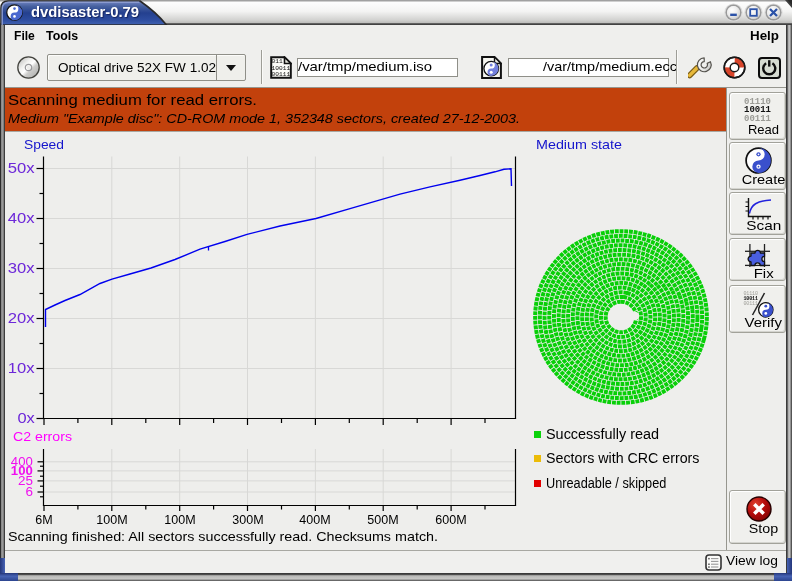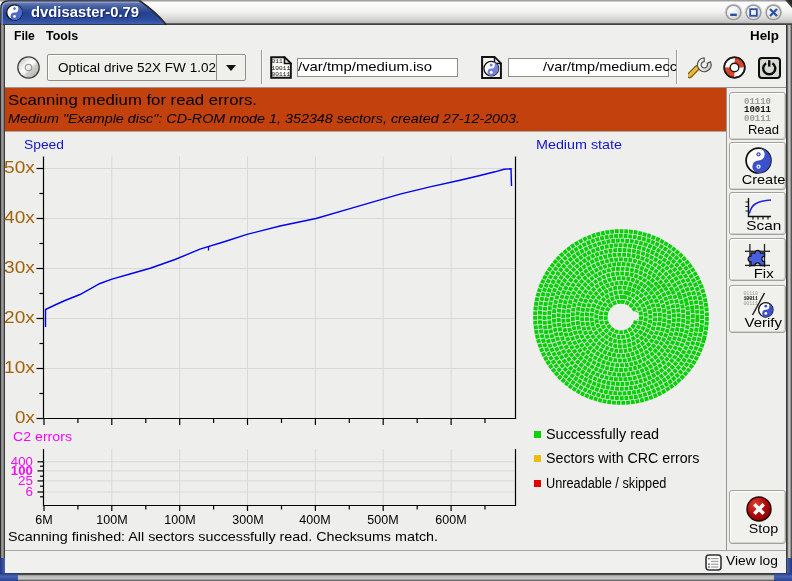--- a/index.html
+++ b/index.html
@@ -28,21 +28,21 @@
 #combo .arrow{left:9px;top:10px;width:0;height:0;border-left:5px solid transparent;border-right:5px solid transparent;border-top:6px solid #111;}
 .tsep{top:3px;width:2px;height:34px;background:linear-gradient(90deg,#9d9d97 50%,#fafaf8 50%);}
 .entry{top:11px;width:161px;height:19px;background:#fff;border:1px solid #8f8f88;font-size:13.5px;line-height:16px;padding-left:0;}
 
 #headerbox{left:5px;top:88px;width:721px;height:44px;background:#c2410c;border-bottom:1px solid #a8a8a2;}
 #hline1{left:3px;top:4px;font-size:14px;}
 #hline2{left:3px;top:22.5px;font-size:13.5px;font-style:italic;}
 
 .bluelab{color:#1414cc;font-size:13.5px;}
 .maglab{color:#f0f;font-size:13.5px;}
-.axlab{color:#a16207;font-size:16px;text-align:right;width:30px;line-height:12px;}
+.axlab{color:#6d28d9;font-size:14px;text-align:right;width:30px;line-height:12px;}
 .axlab .w,.c2lab .w{transform-origin:100% 50%;}
 .c2lab{color:#f00ff0;font-size:12.5px;text-align:right;width:28px;line-height:12px;}
 .xlab{color:#000;font-size:12.5px;width:44px;text-align:center;line-height:12px;}
 
 .legsq{width:7px;height:7px;}
 .legtxt{font-size:14px;}
 
 #sidesep{left:726px;top:88px;width:1px;height:462px;background:#96968f;}
 .sbtn{left:729px;width:57px;background:#f0f0ed;border:1px solid #a2a29a;border-radius:3px;box-shadow:inset 1px 1px 0 #ffffff,inset -1px -1px 0 #d4d4cf;}
 .cap{position:absolute;left:0;width:55px;text-align:center;font-size:13px;line-height:14px;margin-left:6px;}

